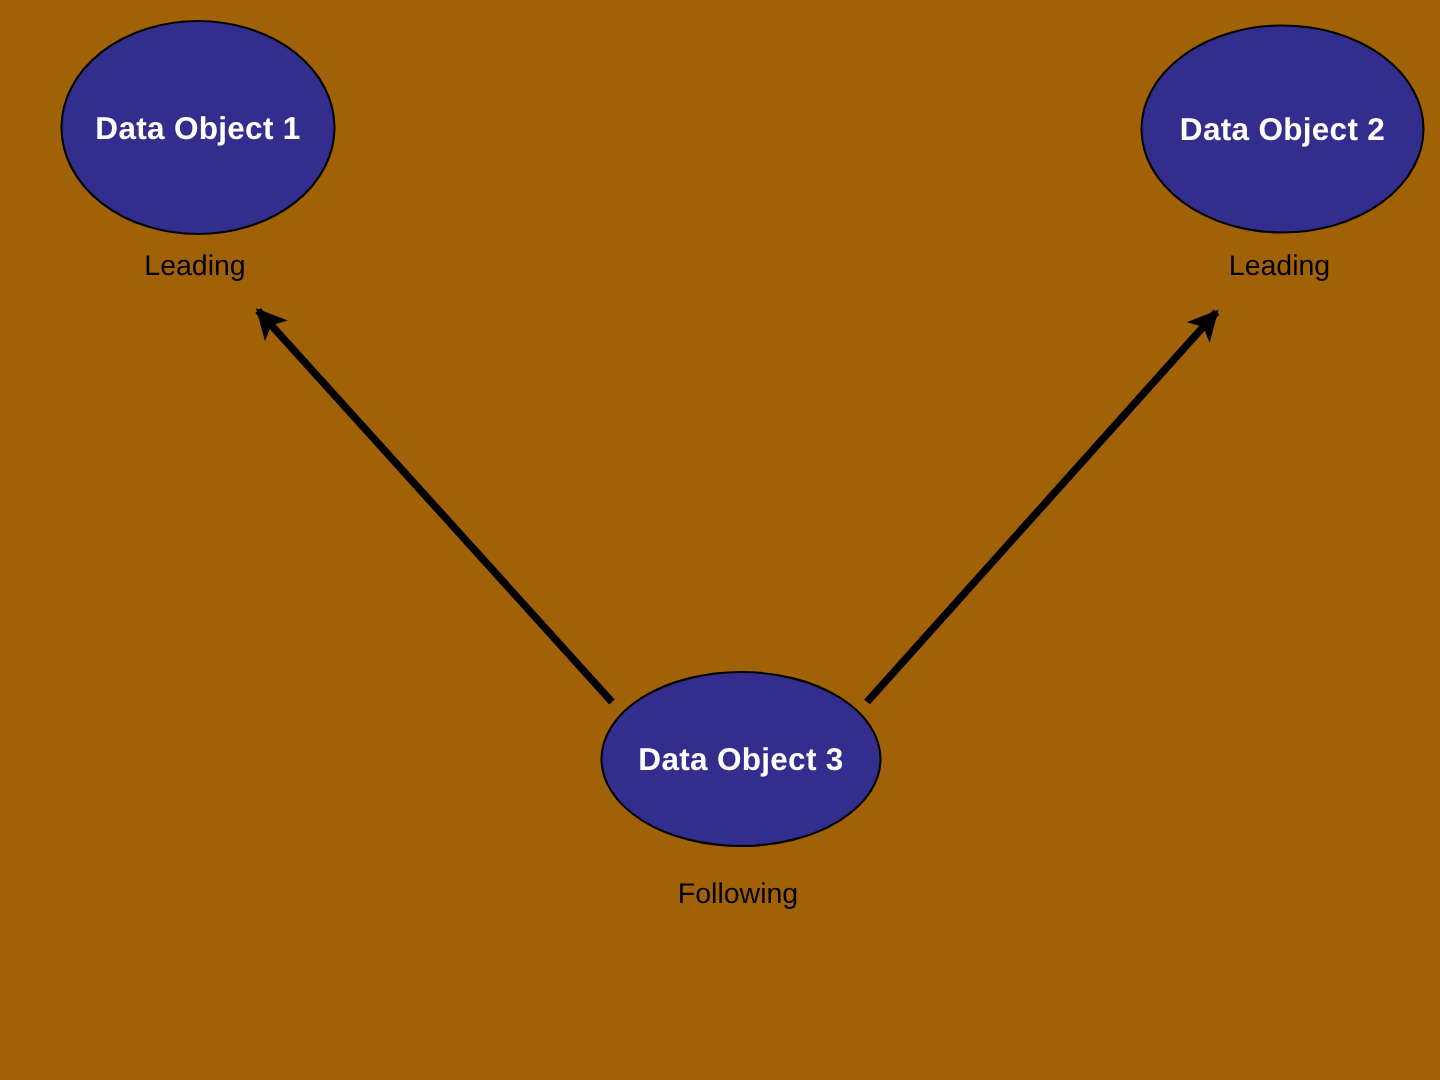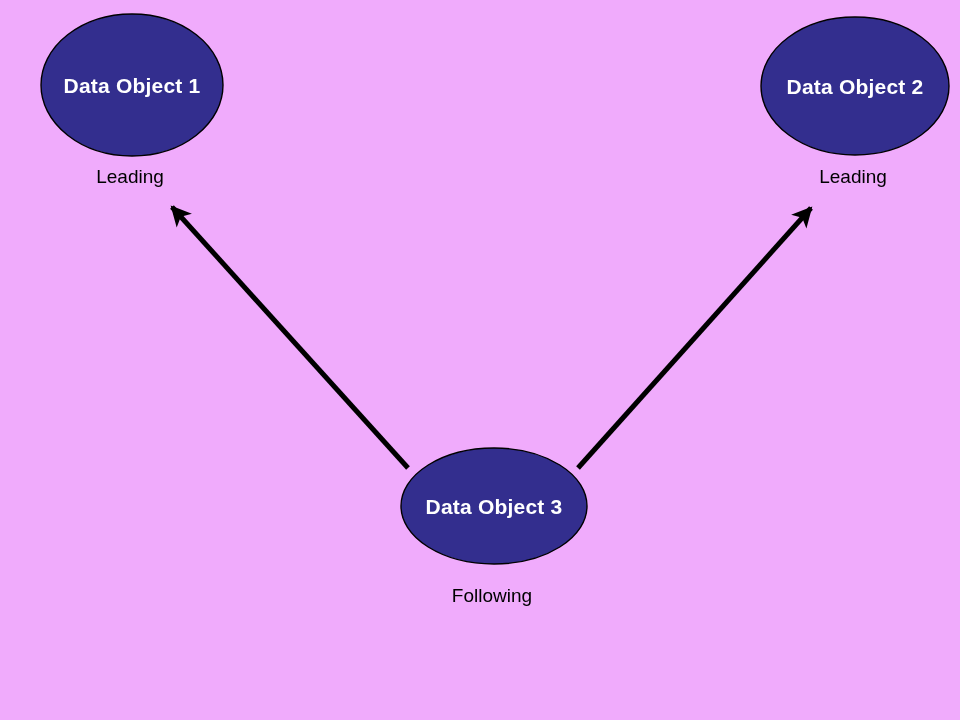--- a/index.html
+++ b/index.html
@@ -8,21 +8,21 @@
     padding: 0;
     background: #ffffff;
   }
   body {
     font-family: "Liberation Sans", sans-serif;
   }
   #canvas {
     position: relative;
     width: 960px;
     height: 720px;
-    background: #f0abfc;
+    background: #a16207;
     overflow: hidden;
   }
   #diagram-svg {
     position: absolute;
     top: 0;
     left: 0;
     width: 960px;
     height: 720px;
   }
   .node-label {

